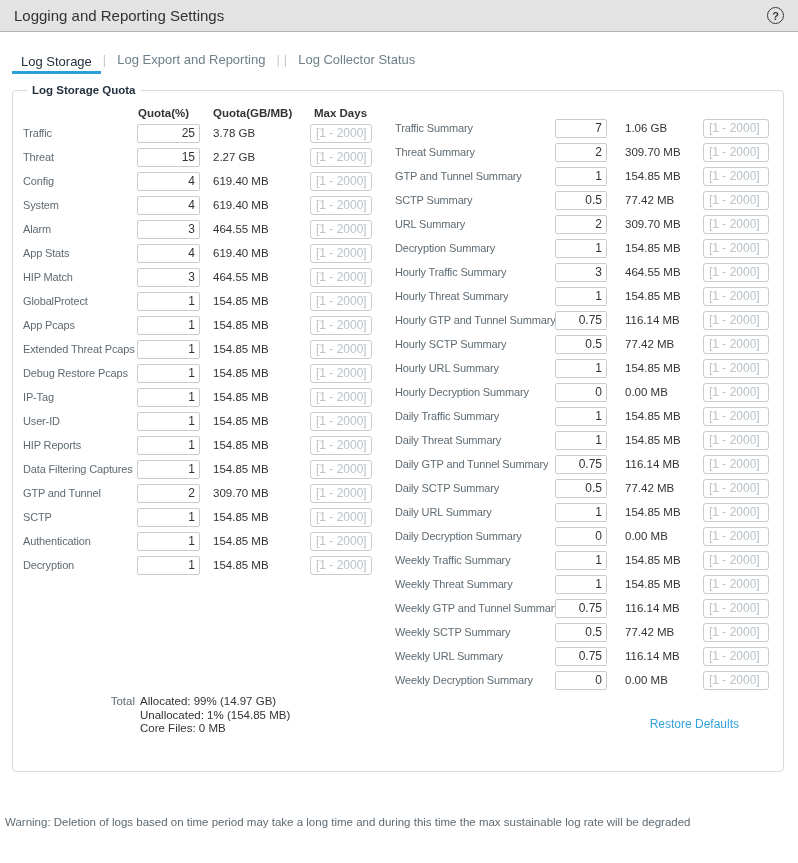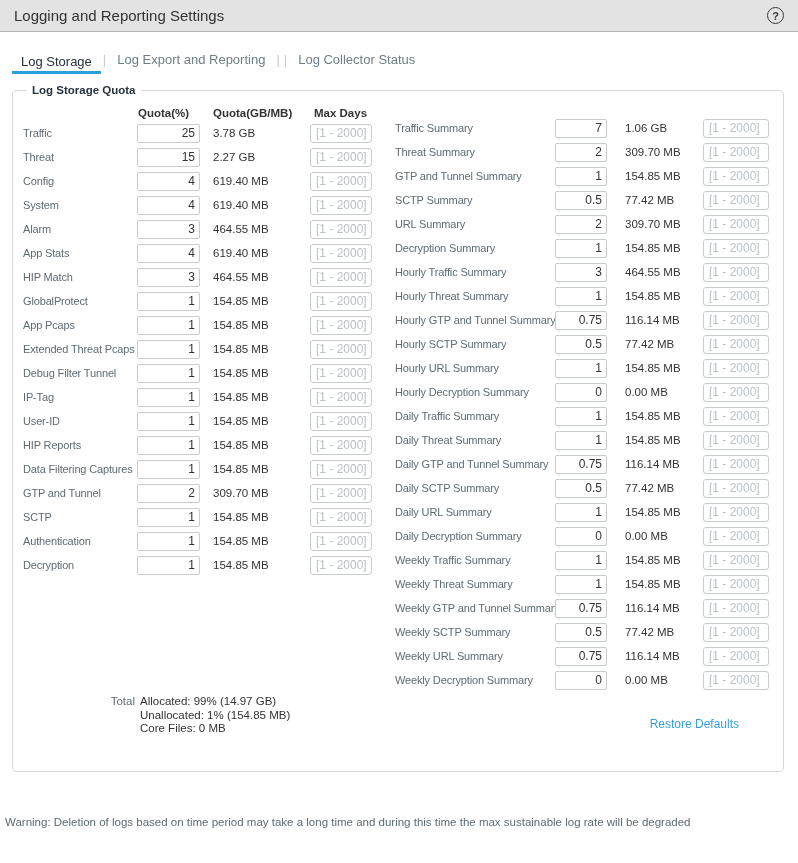--- a/index.html
+++ b/index.html
@@ -197,21 +197,21 @@
             </div>
 
             <div class="row">
               <label class="row-label">Extended Threat Pcaps</label>
               <input class="quota-input" type="text" value="1" style="">
               <span class="size">154.85 MB</span>
               <input class="maxdays" type="text" placeholder="[1 - 2000]" style="">
             </div>
 
             <div class="row">
-              <label class="row-label">Debug Filter Tunnel</label>
+              <label class="row-label">Debug Restore Pcaps</label>
               <input class="quota-input" type="text" value="1" style="">
               <span class="size">154.85 MB</span>
               <input class="maxdays" type="text" placeholder="[1 - 2000]" style="">
             </div>
 
             <div class="row">
               <label class="row-label">IP-Tag</label>
               <input class="quota-input" type="text" value="1" style="">
               <span class="size">154.85 MB</span>
               <input class="maxdays" type="text" placeholder="[1 - 2000]" style="">

